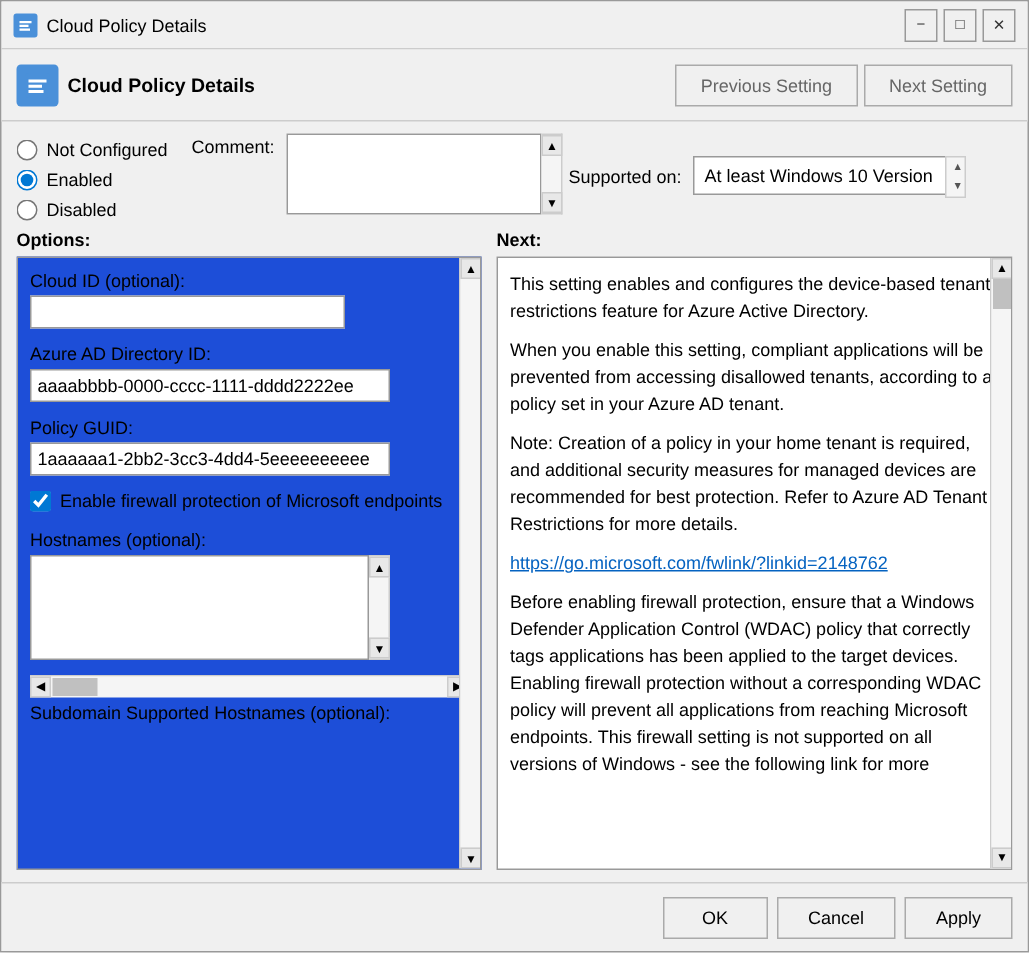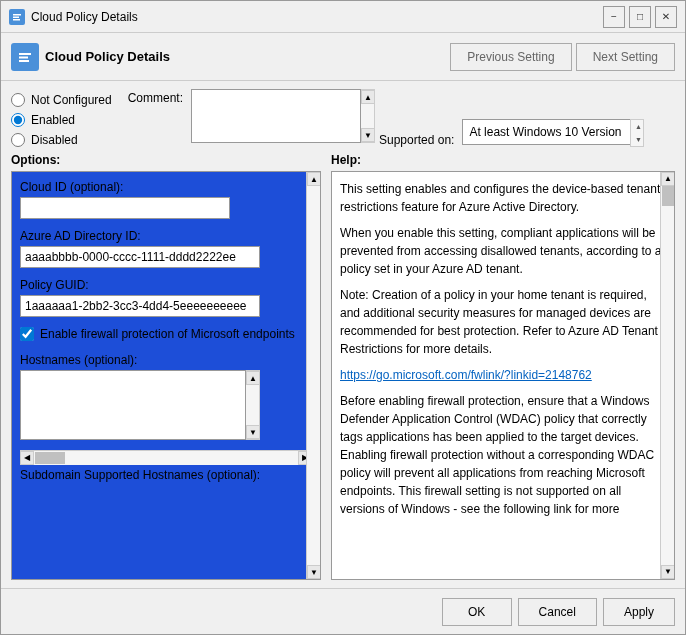--- a/index.html
+++ b/index.html
@@ -468,21 +468,21 @@
           <span class="comment-label" style="min-width:70px; text-align:right; padding-right:8px; padding-top:2px;">Comment:</span>
           <div class="comment-area-wrapper" style="flex:1;">
             <textarea class="comment-textarea" style=""></textarea>
             <div class="comment-sb">
               <span class="sb-arrow">▲</span>
               <div style="flex:1;"></div>
               <span class="sb-arrow">▼</span>
             </div>
           </div>
         </div>
-        <div style="display:flex; align-items:flex-end; gap:0;">
+        <div style="display:flex; align-items:center; gap:0;">
           <span class="comment-label" style="min-width:70px; text-align:right; padding-right:8px;">Supported on:</span>
           <div style="flex:1; display:flex;">
             <input type="text" class="supported-input" readonly="" style="flex: 1 1 0%; height: 26px; border-top: 1px solid rgb(153, 153, 153); border-bottom: 1px solid rgb(153, 153, 153); border-left: 1px solid rgb(153, 153, 153); border-image: initial; border-right: none; padding: 2px 6px; font-size: 12px; background: white;" value="At least Windows 10 Version 1909">
             <div class="supported-sb">
               <div class="supported-sb-arrow">▲</div>
               <div class="supported-sb-arrow" style="margin-top:auto;">▼</div>
             </div>
           </div>
         </div>
       </div>
@@ -540,21 +540,21 @@
 
           <div class="options-scrollbar">
             <span class="sb-arrow">▲</span>
             <div class="sb-track"></div>
             <span class="sb-arrow">▼</span>
           </div>
         </div>
       </div>
 
       <div class="right-panel">
-        <div class="panel-label">Help:</div>
+        <div class="panel-label">Next:</div>
         <div class="help-box">
           <p>This setting enables and configures the device-based tenant restrictions feature for Azure Active Directory.</p>
           <p>When you enable this setting, compliant applications will be prevented from accessing disallowed tenants, according to a policy set in your Azure AD tenant.</p>
           <p>Note: Creation of a policy in your home tenant is required, and additional security measures for managed devices are recommended for best protection. Refer to Azure AD Tenant Restrictions for more details.</p>
           <p>
             <a class="help-link">https://go.microsoft.com/fwlink/?linkid=2148762</a>
           </p>
           <p>Before enabling firewall protection, ensure that a Windows Defender Application Control (WDAC) policy that correctly tags applications has been applied to the target devices. Enabling firewall protection without a corresponding WDAC policy will prevent all applications from reaching Microsoft endpoints. This firewall setting is not supported on all versions of Windows - see the following link for more</p>
 
           <div class="help-scrollbar">

